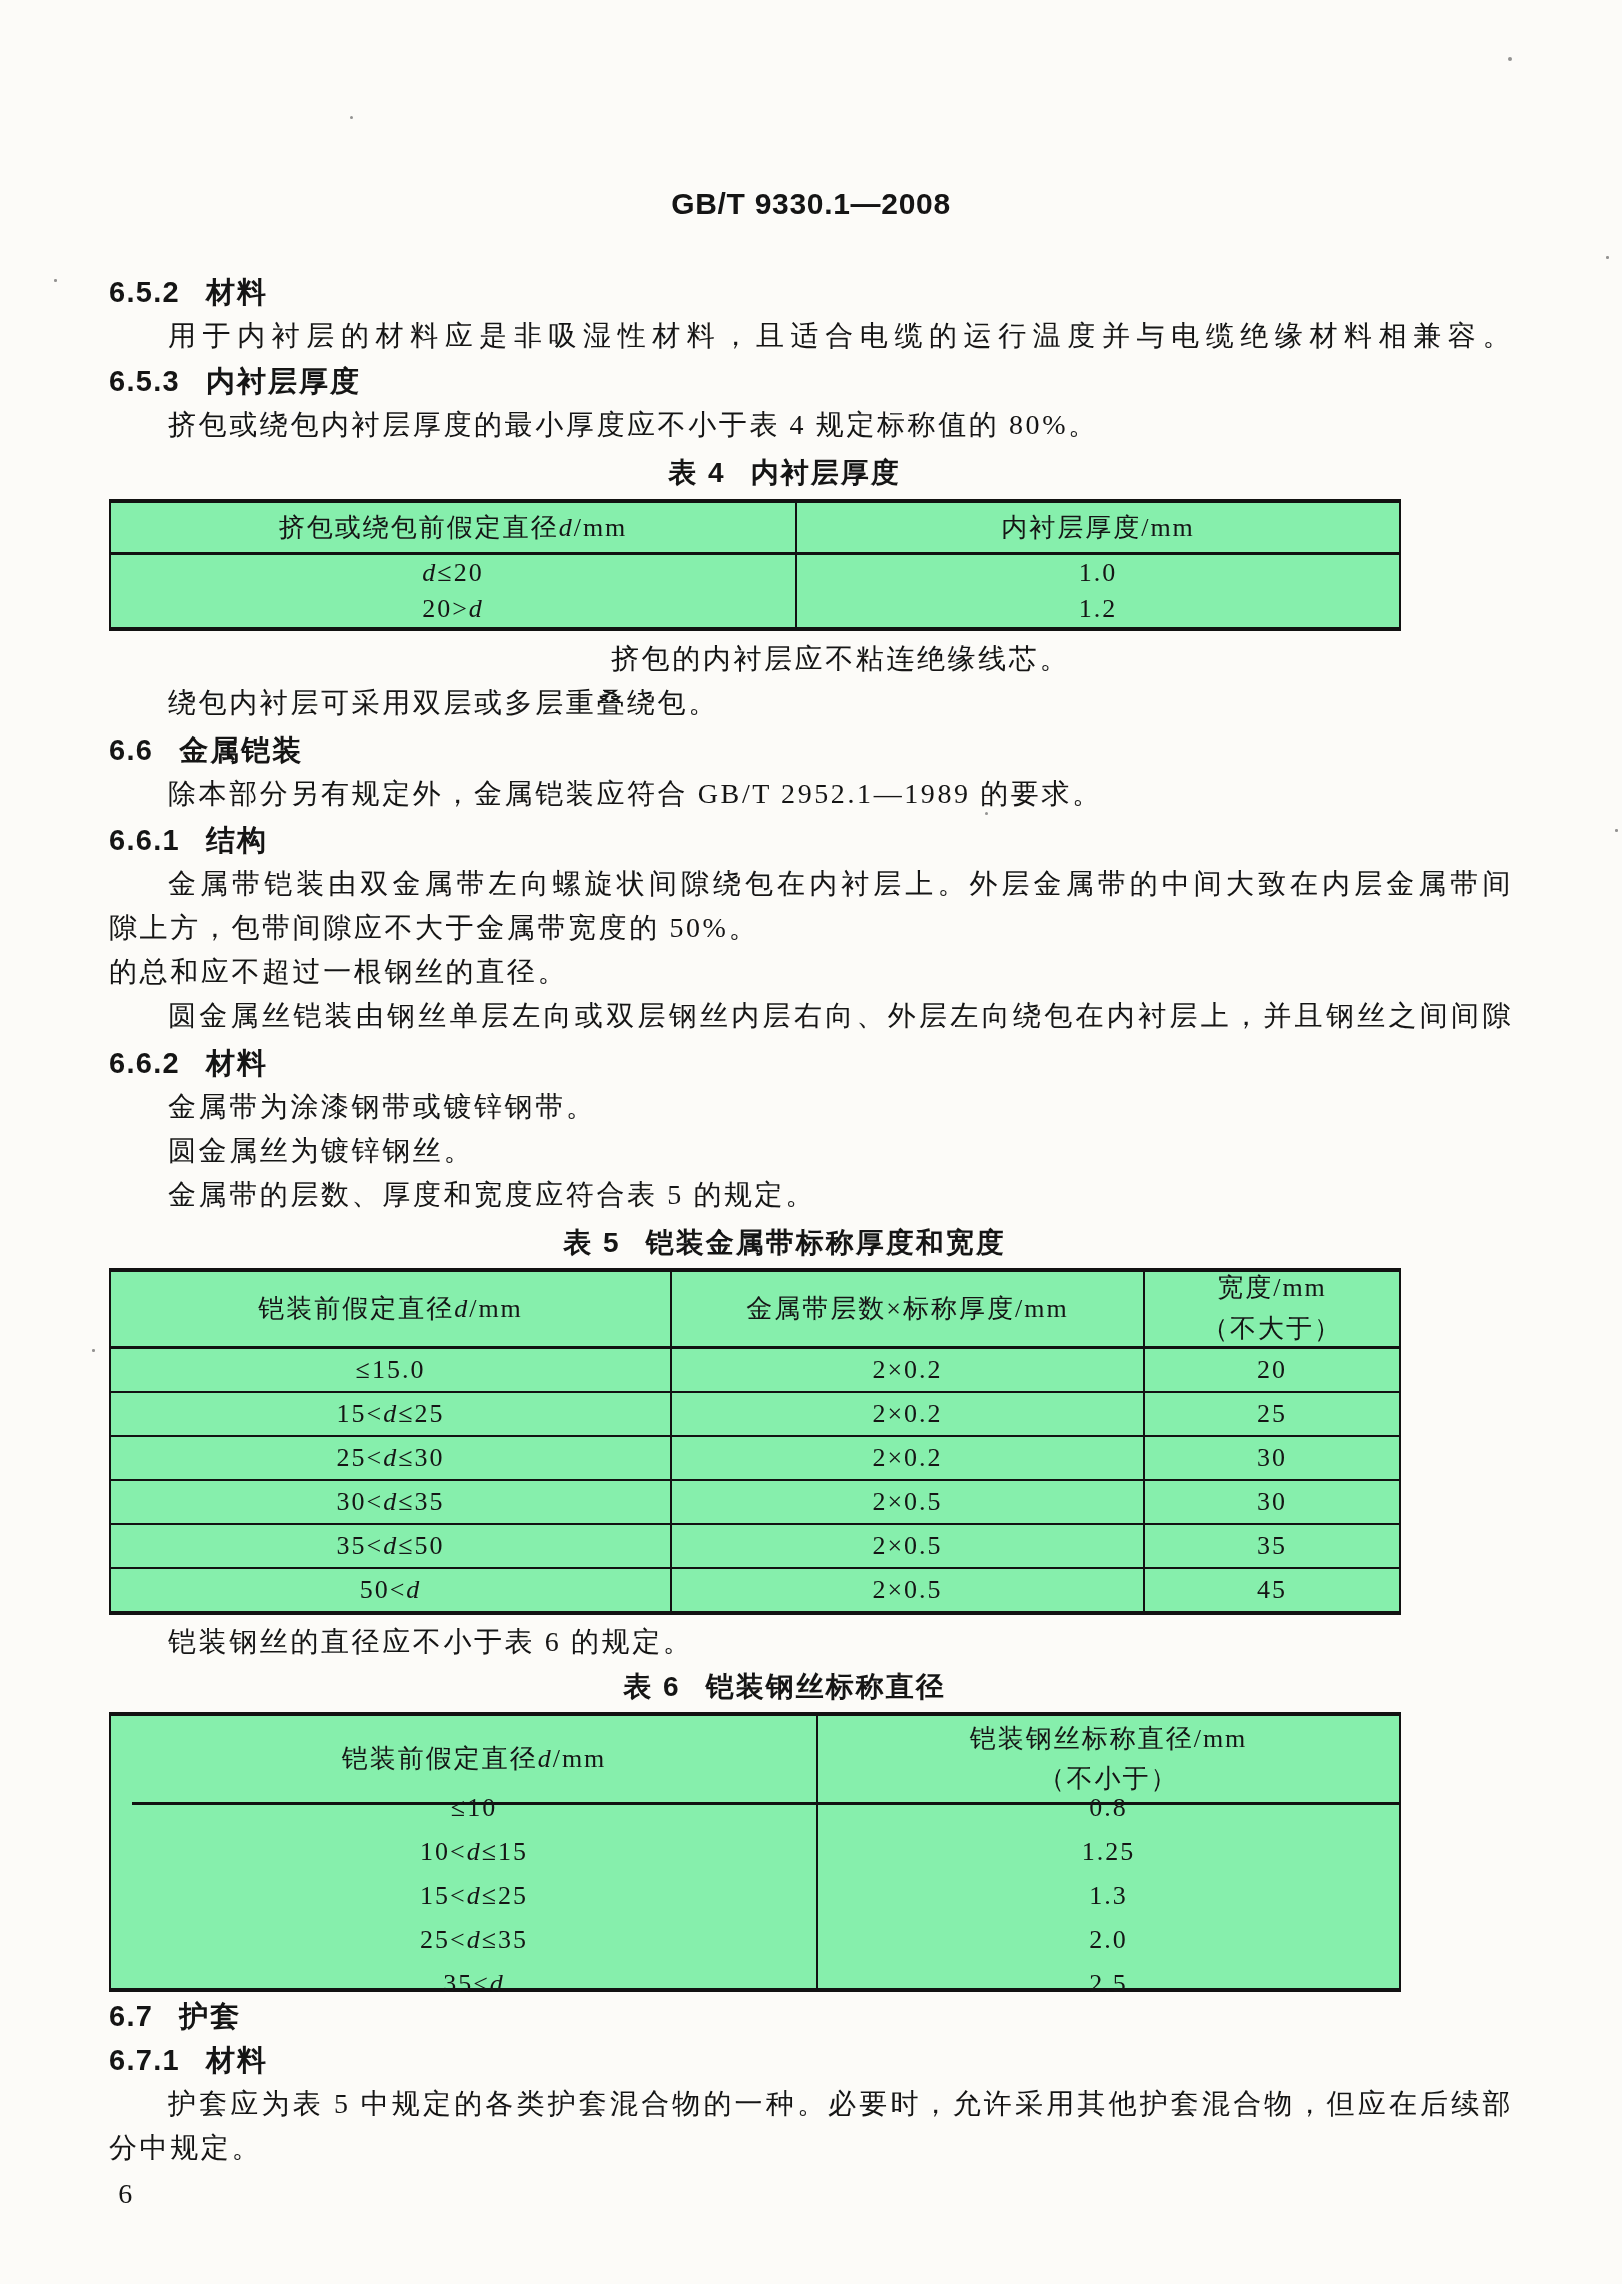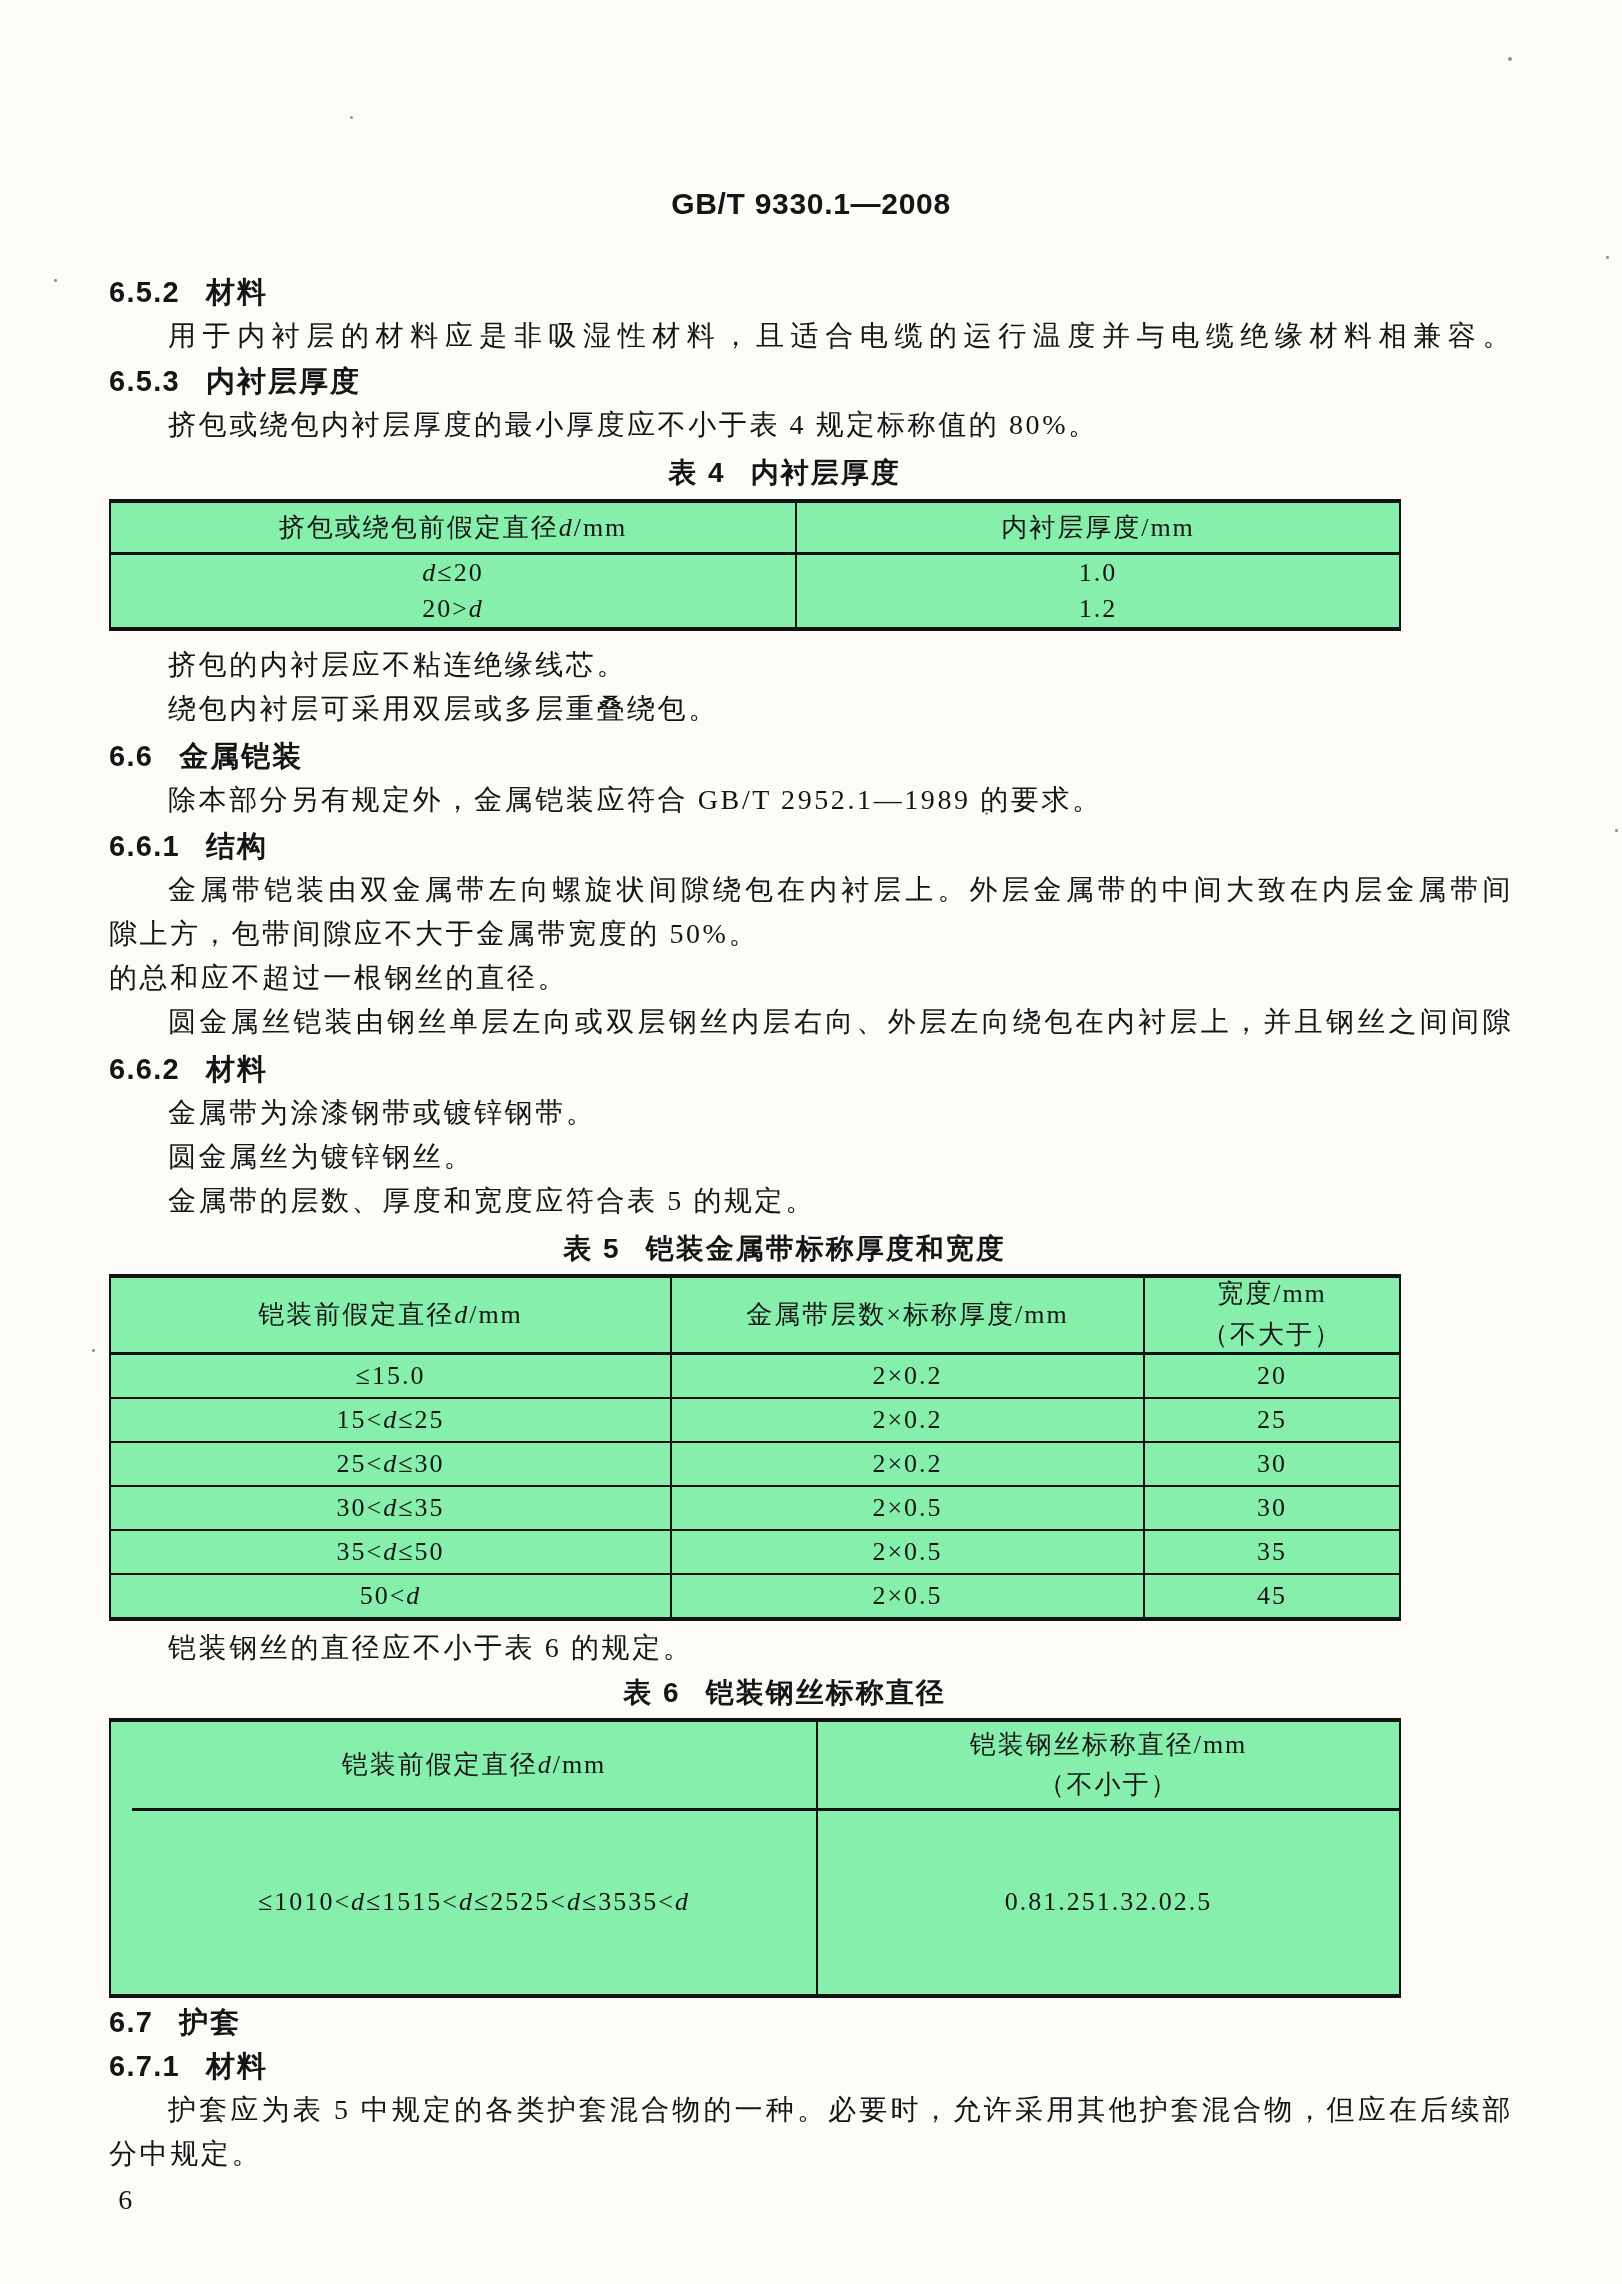--- a/index.html
+++ b/index.html
@@ -69,21 +69,21 @@
   .t5 .tbody .trow{height:42px;}
   .t5 .tbody .trow + .trow{border-top:2px solid #121212;}
   .t5 .c1{width:559px;}
   .t5 .c2{width:473px;}
   .t5 .c3{flex:1;}
   
   .t6 .thead{height:86px;}
   .t6 .tbody .trow{height:183px;}
   .t6 .c1{width:684px;}
   .t6 .c2{flex:1;}
-  .t6 .colstack{flex-direction:row;justify-content:center;gap:0;}
+  .t6 .colstack{flex-direction:column;justify-content:center;gap:8px;}
   .t6 .fline{height:36px;line-height:36px;}
   
   .fx i{font-style:italic;font-family:"Liberation Serif","DejaVu Serif",serif;}
   
   .speck{position:absolute;background:#3c3c3c;border-radius:50%;opacity:.55;}
 </style>
 </head>
 <body>
 
 <div class="page">
@@ -126,21 +126,21 @@
           <div class="cell c1 fx"><i>d</i>≤20</div>
           <div class="cell c2 vline">1.0</div>
         </div>
         <div class="trow">
           <div class="cell c1 fx">20&gt;<i>d</i></div>
           <div class="cell c2 vline">1.2</div>
         </div>
       </div>
     </div>
 
-    <div class="tline ind" style="margin-top:12px;">挤包的内衬层应不粘连绝缘线芯。</div>
+    <div class="tline ind" style="margin-top:6px;text-align:center;">挤包的内衬层应不粘连绝缘线芯。</div>
     <div class="tline ind">绕包内衬层可采用双层或多层重叠绕包。</div>
 
     <div class="heading" style="margin-top:2.6px;">
       <span class="h-num">6.6</span><span>金属铠装</span>
     </div>
 
     <div class="tline ind">除本部分另有规定外，金属铠装应符合 GB/T 2952.1—1989 的要求。</div>
 
     <div class="heading" style="margin-top:2.6px;">
       <span class="h-num">6.6.1</span><span>结构</span>

